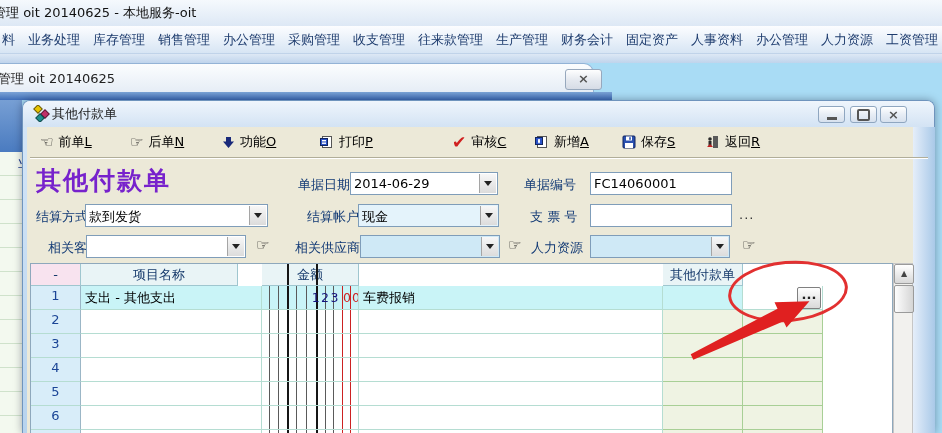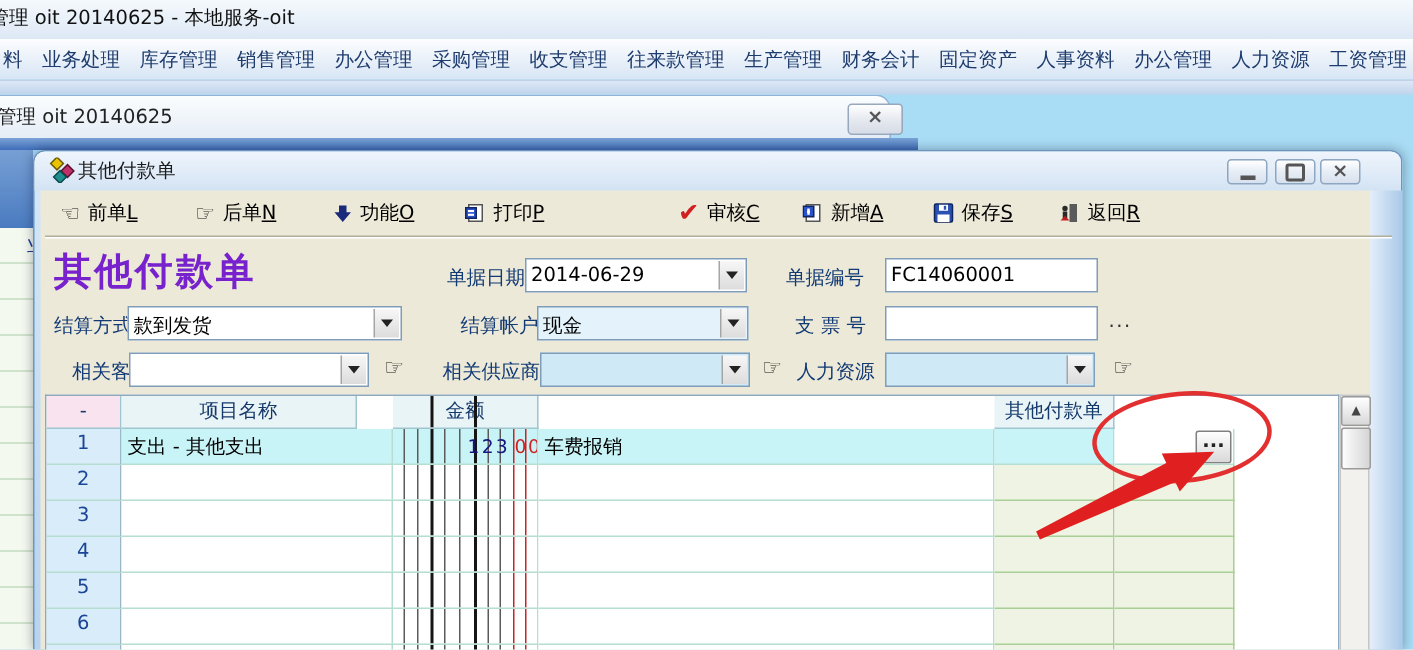--- a/index.html
+++ b/index.html
@@ -165,21 +165,21 @@
   <div class="abs tbtn" style="left:130px;">
     <span class="hand">☞</span>
     <span><span>后单</span><span class="tkey">N</span></span>
   </div>
   <div class="abs tbtn" style="left:222px;">
     <svg class="ico-svg" width="13" height="13">
         <path d="M6.5 12 L1 5.5 H4 V1 H9 V5.5 H12 Z" fill="#1a2a7a"></path>
       </svg>
     <span><span>功能</span><span class="tkey">O</span></span>
   </div>
-  <div class="abs tbtn" style="left:310px;">
+  <div class="abs tbtn" style="left:320px;">
     <svg class="ico-svg" width="14" height="14">
       <rect x="2.5" y="1.5" width="9" height="11" fill="#fff" stroke="#555"></rect>
       <rect x="0.5" y="3.5" width="7" height="7" fill="#2a52c8" stroke="#10245e"></rect>
       <rect x="2" y="5" width="4" height="1.4" fill="#fff"></rect>
         <rect x="2" y="7.5" width="4" height="1.4" fill="#fff"></rect>
     </svg>
     <span><span>打印</span><span class="tkey">P</span></span>
   </div>
   <div class="abs tbtn" style="left:452px;">
     <span class="chk">✔</span>

